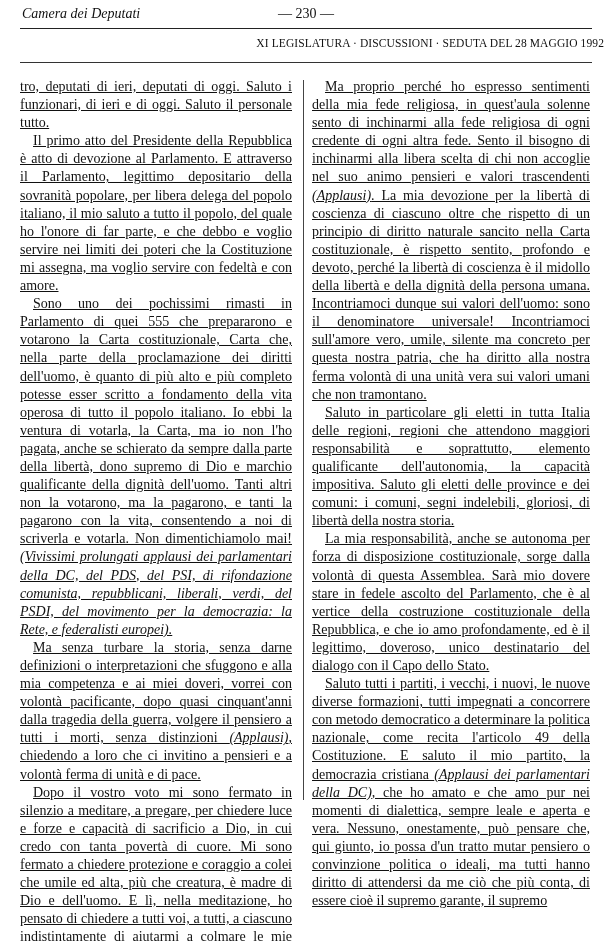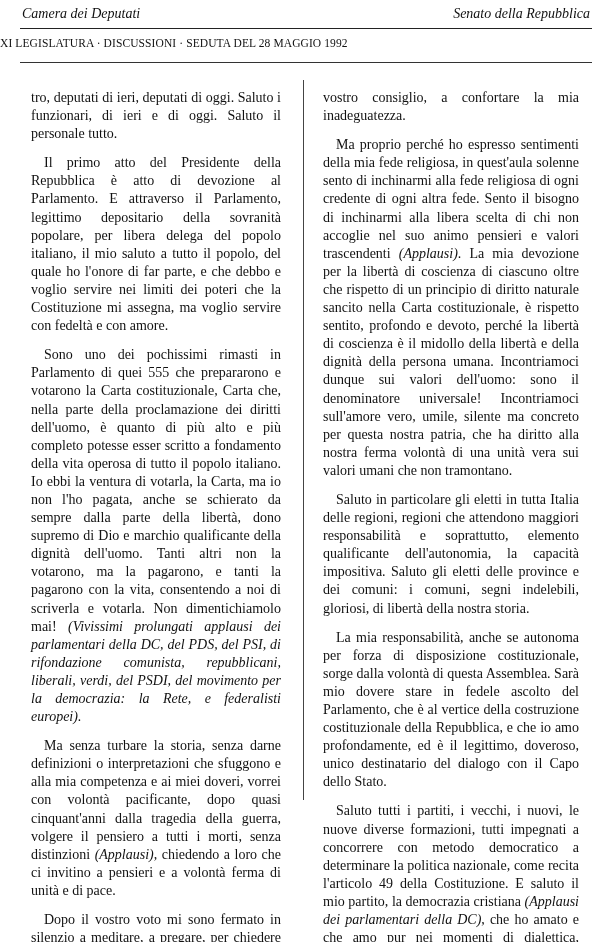--- a/index.html
+++ b/index.html
@@ -10,55 +10,54 @@
     }
     .running-head {
       position: absolute; left: 22px; right: 14px; top: 4px; height: 20px;
       font-style: italic; font-size: 14px;
     }
     .running-head .left { position: absolute; left: 0; top: 2px; }
     .running-head .center { position: absolute; left: 0; right: 0; top: 2px; text-align: center; font-style: normal; }
     .running-head .right { position: absolute; right: 0; top: 2px; }
     .rule1 { position: absolute; left: 20px; right: 12px; top: 28px; border-top: 1.2px solid #222; }
     .session {
-      position: absolute; left: 0; right: 0; top: 37px; text-align: left;
+      position: absolute; left: 0; right: 0; top: 37px; text-align: right;
       font-size: 11.5px; letter-spacing: 0.1px;
     }
     .rule2 { position: absolute; left: 20px; right: 12px; top: 62px; border-top: 1px solid #333; }
     .col {
       position: absolute; top: 78px; font-size: 14px; line-height: 18.1px;
       text-align: justify; hyphens: none;
     }
     .col-left { left: 20px; width: 272px; }
     .col-right { left: 312px; width: 278px; }
     .divider { position: absolute; left: 303px; top: 80px; width: 0; height: 720px; border-left: 1px solid #444; }
-    .col p { margin: 11px; text-indent: 0; }
+    .col p { margin: 0; text-indent: 0; text-decoration: underline; }
     .col p.indent { text-indent: 13px; }
     .col .it { font-style: italic; }
   </style>
 </head>
 <body>
 
 <div class="running-head">
   <span class="left">Camera dei Deputati</span>
-  <span class="right">Senato della Repubblica</span>
+  <span class="center">— 230 —</span>
 </div>
 <div class="rule1"></div>
 <div class="session">XI LEGISLATURA · DISCUSSIONI · SEDUTA DEL 28 MAGGIO 1992</div>
 <div class="rule2"></div>
 
 <div class="col col-left">
   <p>tro, deputati di ieri, deputati di oggi. Saluto i funzionari, di ieri e di oggi. Saluto il personale tutto.</p>
   <p class="indent">Il primo atto del Presidente della Repubblica è atto di devozione al Parlamento. E attraverso il Parlamento, legittimo depositario della sovranità popolare, per libera delega del popolo italiano, il mio saluto a tutto il popolo, del quale ho l'onore di far parte, e che debbo e voglio servire nei limiti dei poteri che la Costituzione mi assegna, ma voglio servire con fedeltà e con amore.</p>
   <p class="indent"><span>Sono uno dei pochissimi rimasti in Parlamento di quei 555 che prepararono e votarono la Carta costituzionale, Carta che, nella parte della proclamazione dei diritti dell'uomo, è quanto di più alto e più completo potesse esser scritto a fondamento della vita operosa di tutto il popolo italiano. Io ebbi la ventura di votarla, la Carta, ma io non l'ho pagata, anche se schierato da sempre dalla parte della libertà, dono supremo di Dio e marchio qualificante della dignità dell'uomo. Tanti altri non la votarono, ma la pagarono, e tanti la pagarono con la vita, consentendo a noi di scriverla e votarla. Non dimentichiamolo mai! </span><span class="it">(Vivissimi prolungati applausi dei parlamentari della DC, del PDS, del PSI, di rifondazione comunista, repubblicani, liberali, verdi, del PSDI, del movimento per la democrazia: la Rete, e federalisti europei).</span></p>
   <p class="indent"><span>Ma senza turbare la storia, senza darne definizioni o interpretazioni che sfuggono e alla mia competenza e ai miei doveri, vorrei con volontà pacificante, dopo quasi cinquant'anni dalla tragedia della guerra, volgere il pensiero a tutti i morti, senza distinzioni </span><span class="it">(Applausi)</span><span>, chiedendo a loro che ci invitino a pensieri e a volontà ferma di unità e di pace.</span></p>
   <p class="indent">Dopo il vostro voto mi sono fermato in silenzio a meditare, a pregare, per chiedere luce e forze e capacità di sacrificio a Dio, in cui credo con tanta povertà di cuore. Mi sono fermato a chiedere protezione e coraggio a colei che umile ed alta, più che creatura, è madre di Dio e dell'uomo. E lì, nella meditazione, ho pensato di chiedere a tutti voi, a tutti, a ciascuno indistintamente di aiutarmi a colmare le mie lacune, ad accrescere la mia volontà, ad esser larghi del</p>
 </div>
 
 <div class="divider"></div>
 
 <div class="col col-right">
-  <p>vostro consiglio, a confortare la mia inadeguatezza.</p>
   <p class="indent"><span>Ma proprio perché ho espresso sentimenti della mia fede religiosa, in quest'aula solenne sento di inchinarmi alla fede religiosa di ogni credente di ogni altra fede. Sento il bisogno di inchinarmi alla libera scelta di chi non accoglie nel suo animo pensieri e valori trascendenti </span><span class="it">(Applausi)</span><span>. La mia devozione per la libertà di coscienza di ciascuno oltre che rispetto di un principio di diritto naturale sancito nella Carta costituzionale, è rispetto sentito, profondo e devoto, perché la libertà di coscienza è il midollo della libertà e della dignità della persona umana. Incontriamoci dunque sui valori dell'uomo: sono il denominatore universale! Incontriamoci sull'amore vero, umile, silente ma concreto per questa nostra patria, che ha diritto alla nostra ferma volontà di una unità vera sui valori umani che non tramontano.</span></p>
   <p class="indent">Saluto in particolare gli eletti in tutta Italia delle regioni, regioni che attendono maggiori responsabilità e soprattutto, elemento qualificante dell'autonomia, la capacità impositiva. Saluto gli eletti delle province e dei comuni: i comuni, segni indelebili, gloriosi, di libertà della nostra storia.</p>
   <p class="indent">La mia responsabilità, anche se autonoma per forza di disposizione costituzionale, sorge dalla volontà di questa Assemblea. Sarà mio dovere stare in fedele ascolto del Parlamento, che è al vertice della costruzione costituzionale della Repubblica, e che io amo profondamente, ed è il legittimo, doveroso, unico destinatario del dialogo con il Capo dello Stato.</p>
   <p class="indent"><span>Saluto tutti i partiti, i vecchi, i nuovi, le nuove diverse formazioni, tutti impegnati a concorrere con metodo democratico a determinare la politica nazionale, come recita l'articolo 49 della Costituzione. E saluto il mio partito, la democrazia cristiana </span><span class="it">(Applausi dei parlamentari della DC)</span><span>, che ho amato e che amo pur nei momenti di dialettica, sempre leale e aperta e vera. Nessuno, onestamente, può pensare che, qui giunto, io possa d'un tratto mutar pensiero o convinzione politica o ideali, ma tutti hanno diritto di attendersi da me ciò che più conta, di essere cioè il supremo garante, il supremo</span></p>
 </div>
 
 </body></html>

